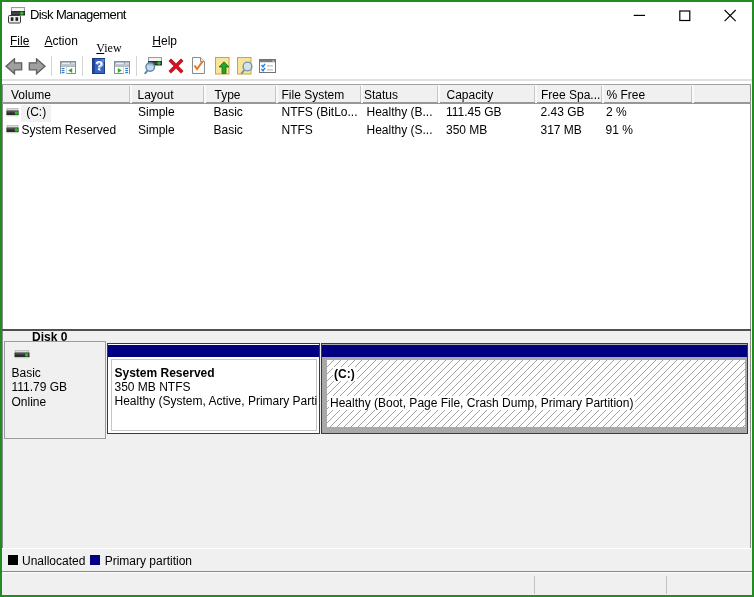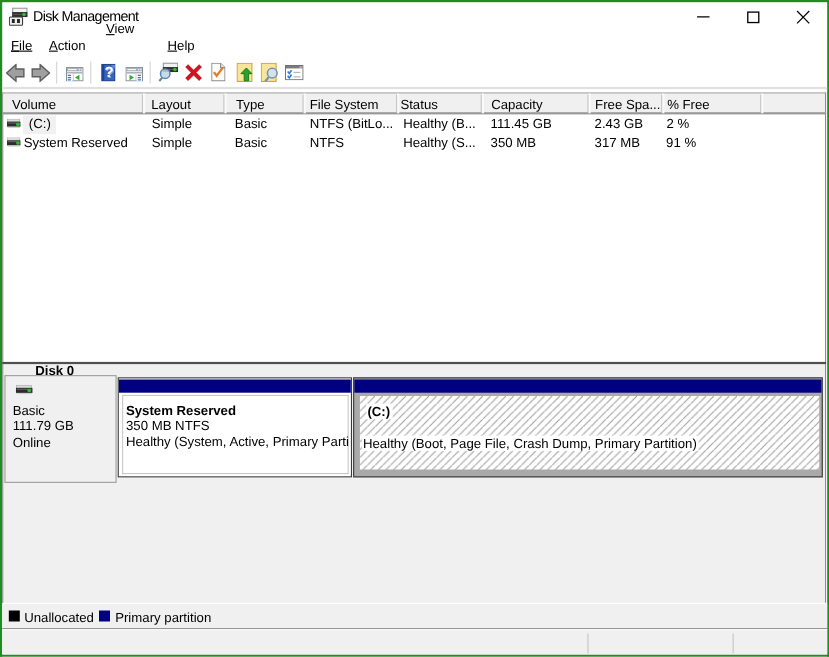--- a/index.html
+++ b/index.html
@@ -31,21 +31,21 @@
 <div class="t12" style="left:30px;top:8px;font-size:13px;letter-spacing:-0.6px;">Disk Management</div>
 <svg class="abs" style="left:620px;top:0px" width="125" height="28" viewBox="0 0 125 28">
   <line x1="13.7" y1="15.4" x2="25" y2="15.4" stroke="#000" stroke-width="1.2"></line>
   <rect x="59.8" y="11" width="10" height="9.5" fill="none" stroke="#000" stroke-width="1.2"></rect>
   <line x1="104.6" y1="10" x2="115.7" y2="21.2" stroke="#000" stroke-width="1.1"></line>
   <line x1="115.7" y1="10" x2="104.6" y2="21.2" stroke="#000" stroke-width="1.1"></line>
 </svg>
 
 <div class="t12" style="left:10px;top:33.5px;text-decoration:underline;"><u>F</u>ile</div>
 <div class="t12" style="left:44.5px;top:33.5px;"><u>A</u>ction</div>
-<div class="t12" style="left:96.3px;top:19px;"><u>V</u>iew</div>
+<div class="t12" style="left:96.3px;top:41px;font-family:Liberation Serif, serif;"><u>V</u>iew</div>
 <div class="t12" style="left:136.3px;top:33.5px;margin-left:16px;"><u>H</u>elp</div>
 
 <div class="sep" style="left:51px;top:56px;height:20px;"></div>
 <div class="sep" style="left:82px;top:56px;height:20px;"></div>
 <div class="sep" style="left:136px;top:56px;height:20px;"></div>
 <div class="abs" style="left:2px;top:79px;width:750px;height:2px;background:#e0e0e0;"></div>
 
 <svg class="abs" style="left:5px;top:58px" width="41" height="17" viewBox="0 0 41 17">
   <polygon points="1,8.3 9.5,0.8 9.5,4.8 16.7,4.8 16.7,11.8 9.5,11.8 9.5,15.8" fill="#9f9f9f" stroke="#5f5f5f" stroke-width="1.3"></polygon>
   <polygon points="40,8.3 31.5,0.8 31.5,4.8 24.3,4.8 24.3,11.8 31.5,11.8 31.5,15.8" fill="#9f9f9f" stroke="#5f5f5f" stroke-width="1.3"></polygon>

